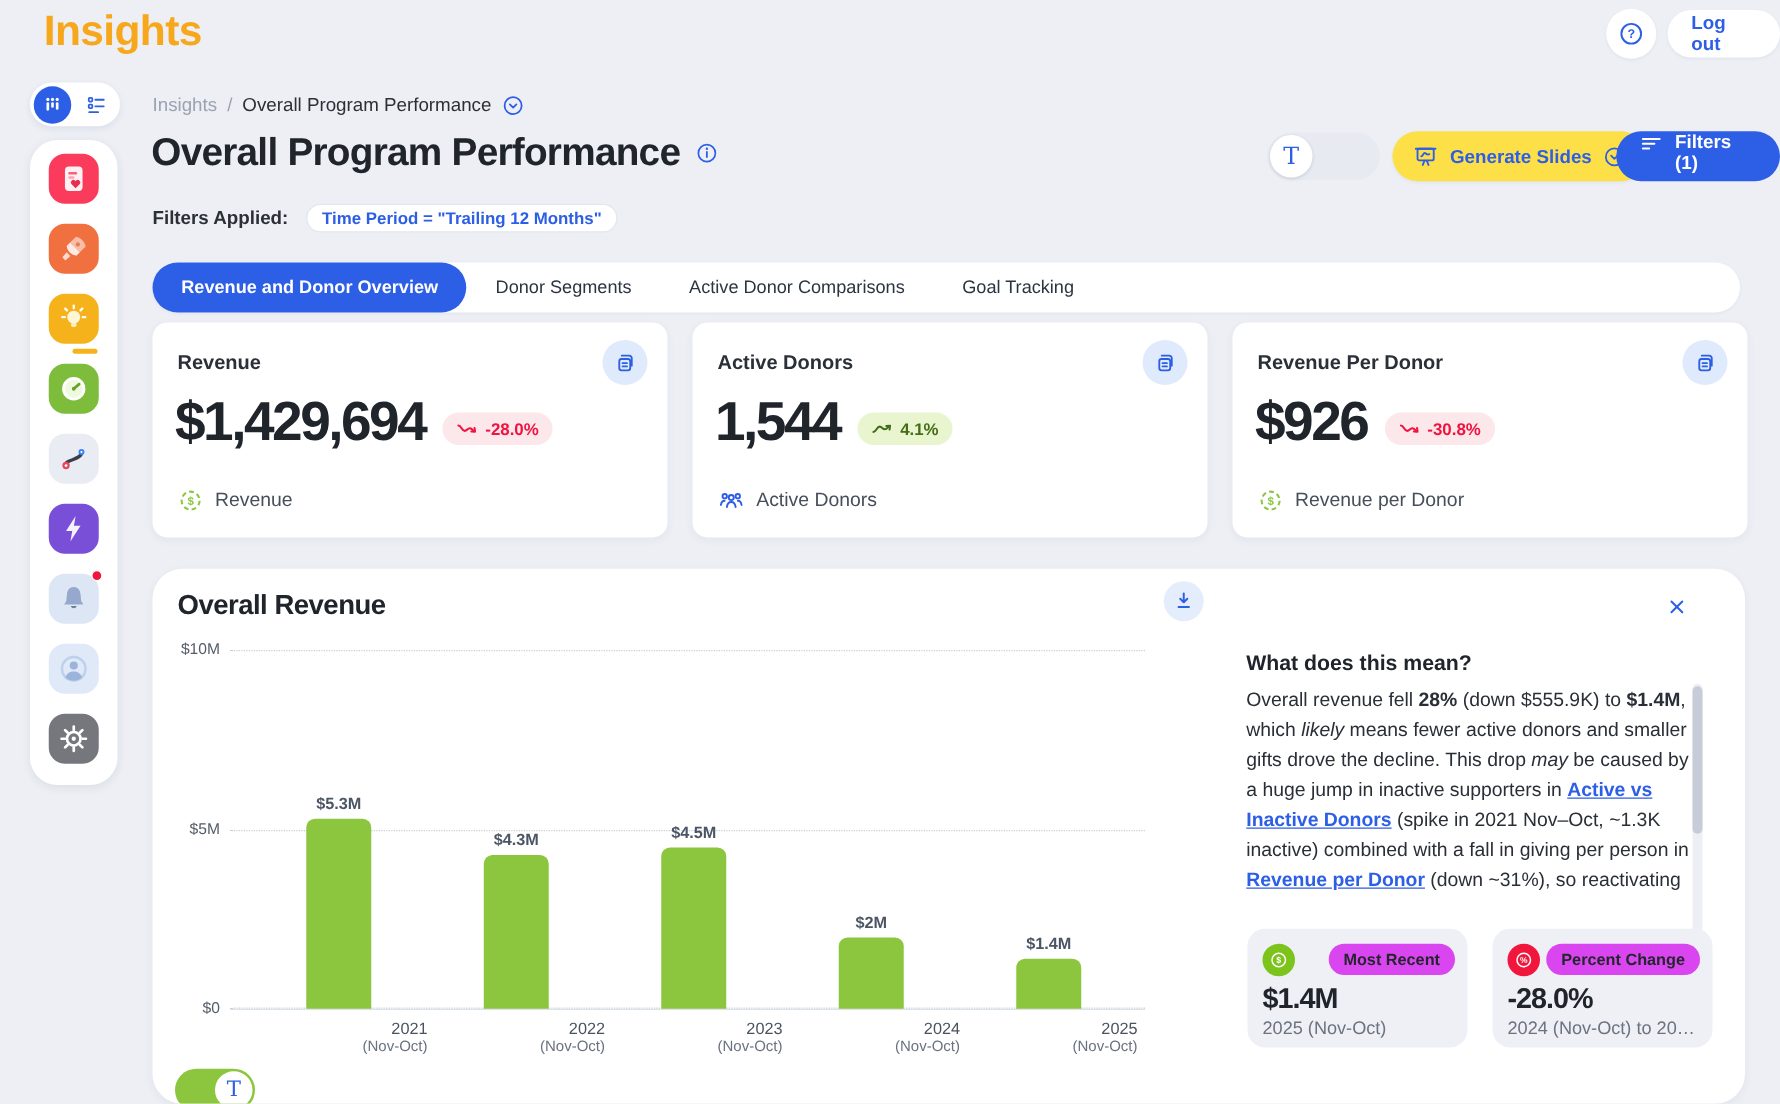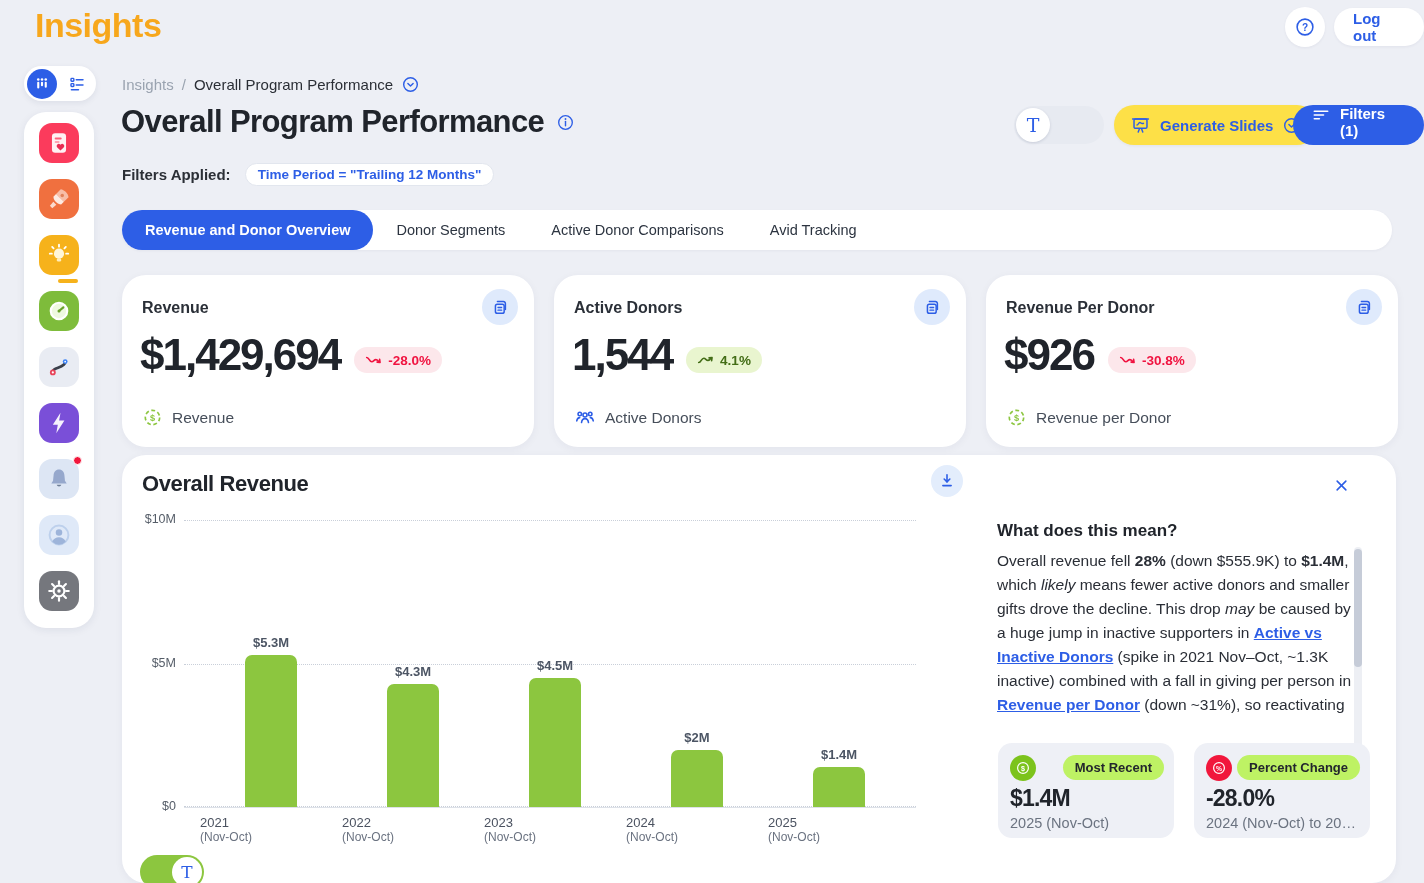--- a/index.html
+++ b/index.html
@@ -58,21 +58,21 @@
                  display:flex; align-items:center; font-size:13.5px; font-weight:600; cursor:pointer;}
 
   
   .tabs-bar { left:122px; top:210px; width:1270px; height:40px; border-radius:20px; background:#fff;
               display:flex; align-items:center; box-shadow:0 1px 3px rgba(30,40,80,.05); }
   .tab { height:40px; display:flex; align-items:center; padding:0 23px; font-size:14.5px; font-weight:500;
          color:#2c3440; cursor:pointer; border-radius:20px; white-space:nowrap; }
   .tab.active { color:#fff; font-weight:600; }
 
   
-  .kpi { top:275px; width:412px; height:172px; background:#fff; border-radius:24px;
+  .kpi { top:258px; width:412px; height:172px; background:#fff; border-radius:12px;
          box-shadow:0 2px 8px rgba(30,40,80,.05); }
   .kpi-title { position:absolute; left:20px; top:24px; font-size:16px; font-weight:600; color:#2b3038; }
   .kpi-corner { position:absolute; right:16px; top:14px; width:36px; height:36px; border-radius:50%;
                 background:#dfeafc; display:flex; align-items:center; justify-content:center; cursor:pointer; }
   .kpi-value-row { position:absolute; left:18px; top:56px; display:flex; align-items:flex-end; gap:14px;justify-content:center; }
   .kpi-value { font-size:44px; font-weight:800; letter-spacing:-2px; color:#20242b; line-height:48px; }
   .badge { height:26px; border-radius:13px; padding:0 11px; display:flex; align-items:center; gap:6px;
            font-size:13.5px; font-weight:700; margin-bottom:6px; }
   .kpi-metric { position:absolute; left:20px; top:132px; display:flex; align-items:center; gap:9px;
                 font-size:15.5px; color:#464e5a; }
@@ -84,21 +84,21 @@
   .dl-btn { position:absolute; left:809px; top:10px; width:32px; height:32px; border-radius:50%;
             background:#e3edfc; display:flex; align-items:center; justify-content:center; cursor:pointer; }
 
   .plot { position:absolute; left:78px; top:65px; width:710px; height:287px; }
   .gridline { position:absolute; left:-16px; right:-6px; height:0; border-top:1.5px dotted #c9cfd9; }
   .axisline { position:absolute; left:-16px; right:-6px; bottom:-1px; height:0; border-top:1.5px solid #dde1e8; }
   .ytick { position:absolute; left:20px; width:50px; text-align:right; font-size:12.5px; color:#555d68; }
   .slot { position:absolute; bottom:0; width:142px; display:flex; flex-direction:column; align-items:center; }
   .bar { width:52px; border-radius:7px 7px 0 0; }
   .bar-label { font-size:13px; font-weight:600; color:#4c5564; margin-bottom:5px; }
-  .xlabel { position:absolute; top:360px; width:142px; text-align:left; line-height:15px; }
+  .xlabel { position:absolute; top:360px; width:142px; text-align:right; line-height:15px; }
   .xlabel .yr { font-size:13px; color:#4b5260; }
   .xlabel .per { font-size:12px; color:#6a7280; }
 
   .chart-toggle { position:absolute; left:18px; top:400px; width:64px; height:34px; border-radius:17px; cursor:pointer; }
   .chart-toggle .tknob { position:absolute; right:2px; top:2px; width:30px; height:30px; border-radius:50%; background:#fff;
                          display:flex; align-items:center; justify-content:center;
                          font-family:"DejaVu Serif", serif; font-size:17px; }
 
   
   .panel { position:absolute; left:863px; top:0; width:411px; height:428px; }
@@ -114,21 +114,21 @@
   .panel-para { position:absolute; left:12px; top:94px; width:358px; font-size:15.5px; line-height:24px; color:#2a2e36; }
   .panel-para .b { font-weight:700; }
   .panel-para .i { font-style:italic; }
   .panel-para .lnk { font-weight:700; text-decoration:underline; cursor:pointer; }
   .panel-scroll { position:absolute; left:369px; top:92px; width:8px; height:290px; border-radius:4px; background:#edeff4; }
   .panel-thumb { position:absolute; left:0; top:2px; width:8px; height:118px; border-radius:4px; background:#c6ccd8; cursor:pointer; }
 
   .stat-card { position:absolute; top:288px; width:176px; height:95px; border-radius:14px; background:#eef0f6; }
   .stat-icon { position:absolute; left:12px; top:12px; width:26px; height:26px; border-radius:50%;
                display:flex; align-items:center; justify-content:center; }
-  .stat-badge { position:absolute; right:10px; top:12px; height:25px; border-radius:13px; background:#bef264;
+  .stat-badge { position:absolute; right:10px; top:12px; height:25px; border-radius:13px; background:#d946ef;
                 padding:0 12px; display:flex; align-items:center; font-size:13px; font-weight:700; color:#23262d; }
   .stat-value { position:absolute; left:12px; top:42px; font-size:23px; font-weight:800; letter-spacing:-0.8px; color:#20242b; }
   .stat-sub { position:absolute; left:12px; top:72px; font-size:14.5px; color:#6b7380; white-space:nowrap; overflow:hidden; width:156px; }
 </style>
 </head>
 <body>
 
 <div class="abs logo" id="logo" style="color: rgb(247, 167, 28);">Insights</div>
 <div class="abs help-btn">
   <span>
@@ -332,21 +332,21 @@
 
 <div class="abs filters-row">
   <span class="filters-label">Filters Applied:</span>
   <span class="filter-chip" id="filterChip" style="color: rgb(45, 94, 230);">Time Period = "Trailing 12 Months"</span>
 </div>
 
 <div class="abs tabs-bar" id="tabsBar">
     <div class="tab active" style="background: rgb(45, 94, 230);">Revenue and Donor Overview</div>
     <div class="tab">Donor Segments</div>
     <div class="tab">Active Donor Comparisons</div>
-    <div class="tab">Avid Tracking</div>
+    <div class="tab">Goal Tracking</div>
   </div>
 
 <div id="kpiRow">
     <div class="abs kpi" style="left: 122px;">
     <div class="kpi-title">Revenue</div>
     <div class="kpi-corner">
         <span>
           <svg width="21" height="21" viewBox="0 0 24 24" fill="none">
             <g stroke="#2d5ee6" stroke-width="1.7" stroke-linecap="round">
               <path d="M8.5 5.2h6.8a2.3 2.3 0 0 1 2.3 2.3v6.8"></path>

